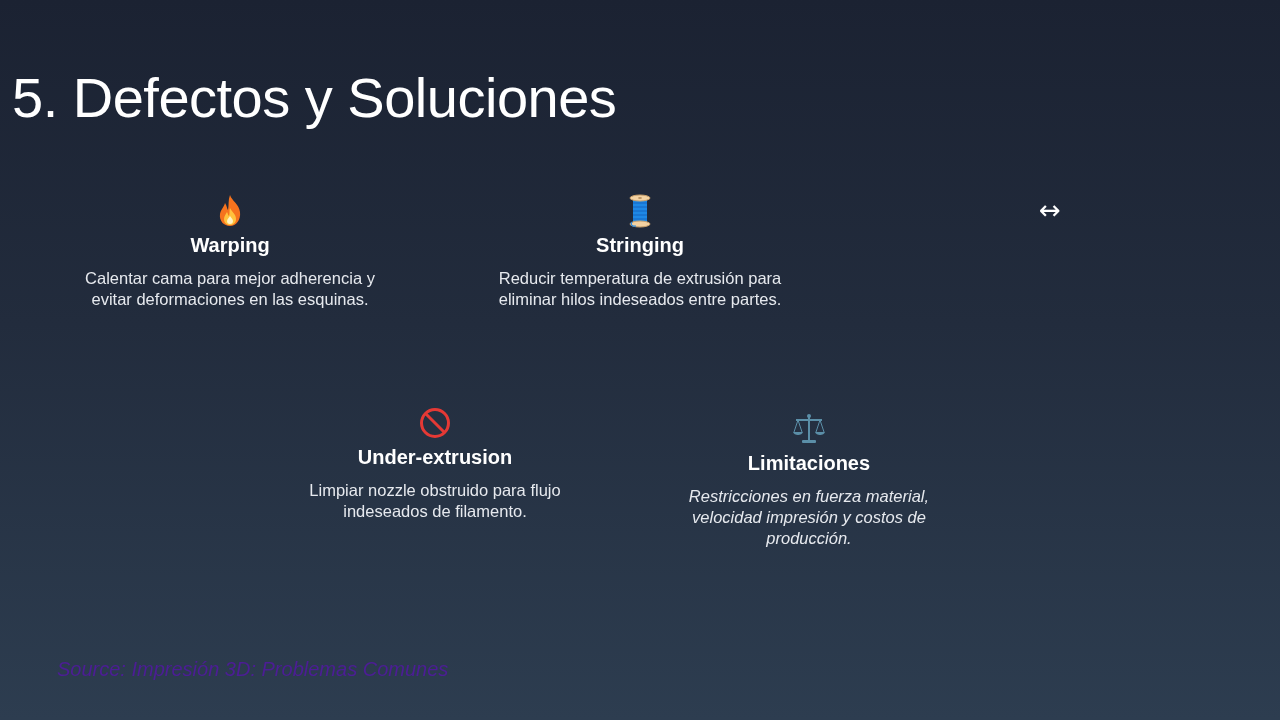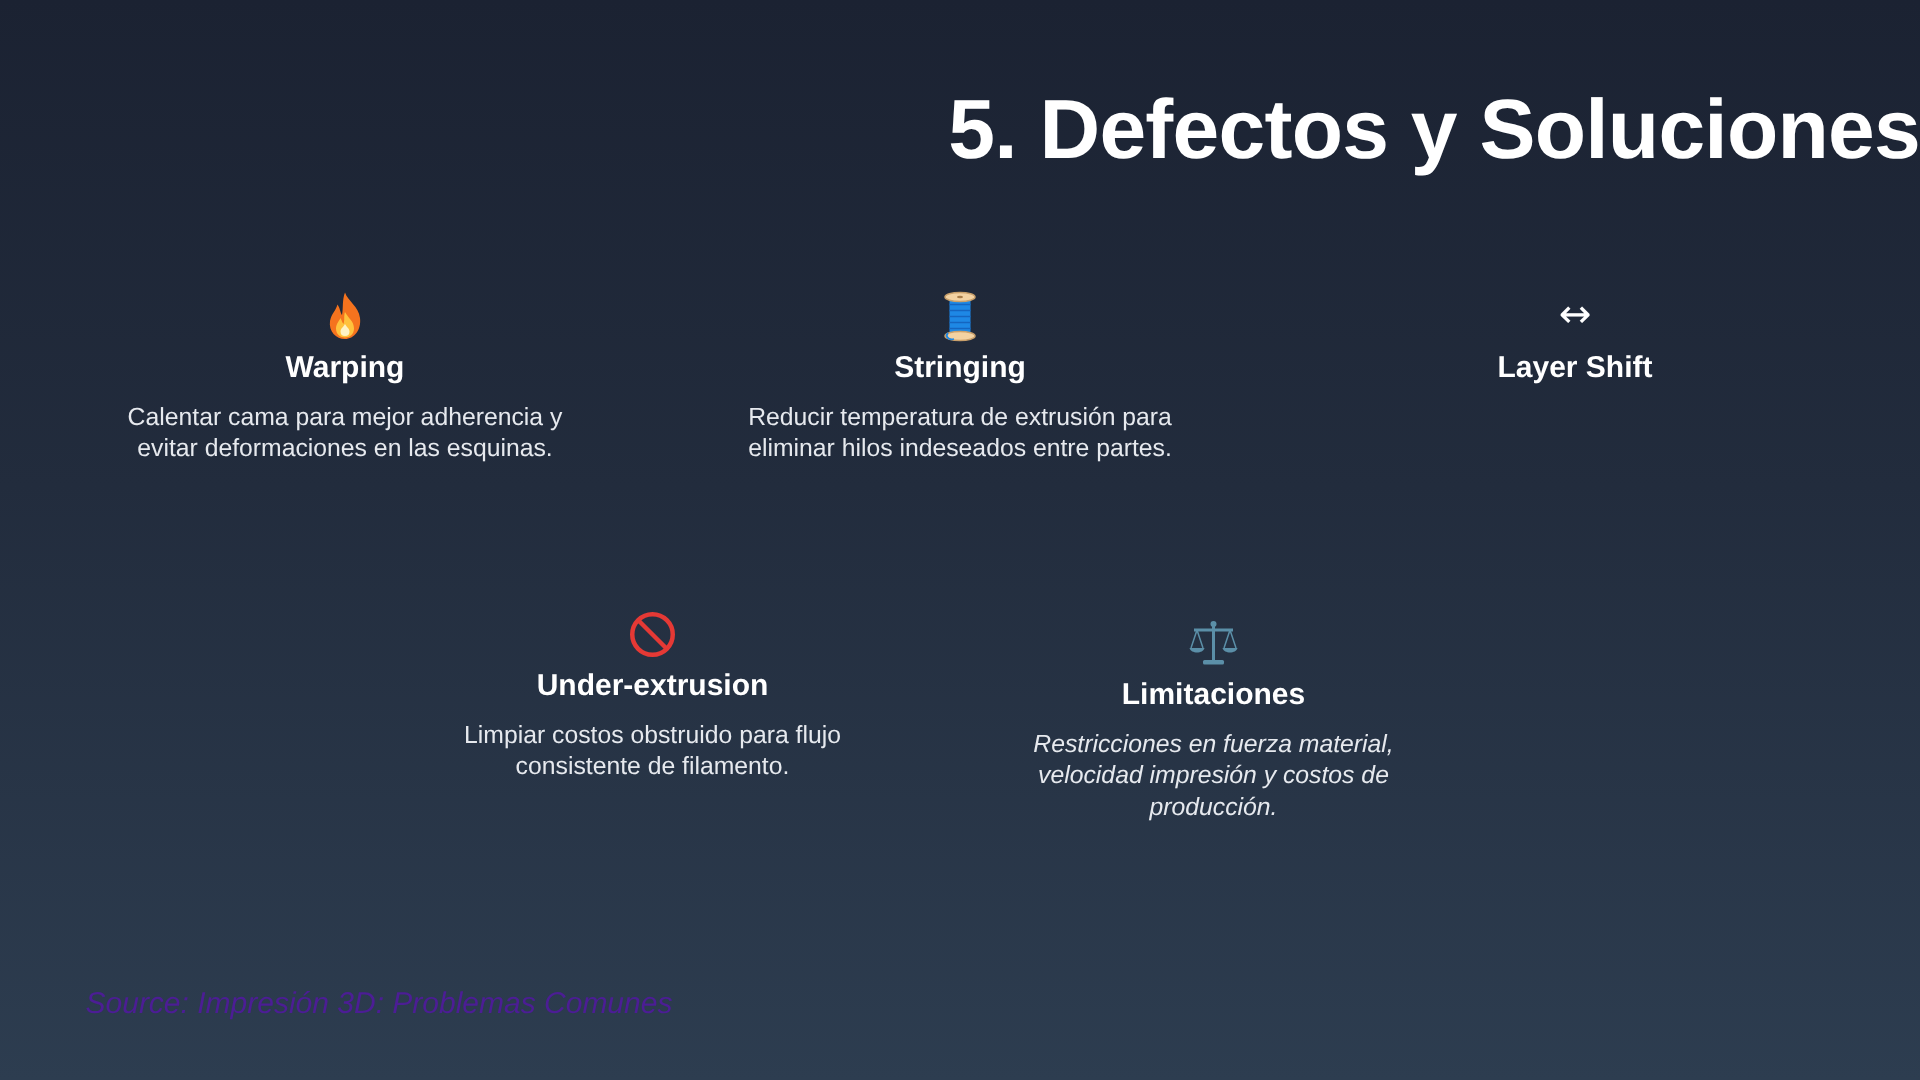--- a/index.html
+++ b/index.html
@@ -17,26 +17,26 @@
     }
     .slide {
       position: absolute;
       left: 0; top: 0;
       width: 1280px; height: 720px;
     }
     .title {
       position: absolute;
       left: 0; right: 0;
       top: 52px;
-      text-align: right;
+      text-align: left;
       font-size: 56px;
-      font-weight: 700;
+      font-weight: 400;
       letter-spacing: -0.5px;
       color: #ffffff;
-      margin: 0;
+      margin: 12px;
       line-height: 68px;
     }
     .card {
       position: absolute;
       width: 330px;
       text-align: center;
     }
     .card .icon {
       display: block;
       height: 36px;
@@ -118,32 +118,31 @@
         <ellipse cx="12" cy="4" rx="2" ry="0.8" fill="#a77d4a"></ellipse>
         <path d="M4 28 C2 30 4 33 8 32" stroke="#1e88e5" stroke-width="1.2" fill="none"></path>
       </svg>
     </span>
     <span class="heading">Stringing</span>
     <span class="desc">Reducir temperatura de extrusión para eliminar hilos indeseados entre partes.</span>
   </div>
 
   <div class="card c3">
     <span class="icon icon-arrows">↔</span>
-    <span class="heading">Layer Shift</span>
   </div>
 
   <div class="card c4">
     <span class="icon icon-noentry">
       <svg width="32" height="32" viewBox="0 0 32 32">
         <circle cx="16" cy="16" r="13.5" fill="none" stroke="#e53935" stroke-width="3"></circle>
         <line x1="6.5" y1="6.5" x2="25.5" y2="25.5" stroke="#e53935" stroke-width="3"></line>
       </svg>
     </span>
     <span class="heading">Under-extrusion</span>
-    <span class="desc">Limpiar costos obstruido para flujo consistente de filamento.</span>
+    <span class="desc">Limpiar nozzle obstruido para flujo indeseados de filamento.</span>
   </div>
 
   <div class="card c5">
     <span class="icon icon-scale">
       <svg width="34" height="32" viewBox="0 0 34 32">
         <line x1="17" y1="2" x2="17" y2="28" stroke="#5b8fa8" stroke-width="2"></line>
         <line x1="4" y1="7" x2="30" y2="7" stroke="#5b8fa8" stroke-width="2"></line>
         <circle cx="17" cy="3" r="2" fill="#5b8fa8"></circle>
         <line x1="6" y1="7" x2="2" y2="19" stroke="#5b8fa8" stroke-width="1"></line>
         <line x1="6" y1="7" x2="10" y2="19" stroke="#5b8fa8" stroke-width="1"></line>

